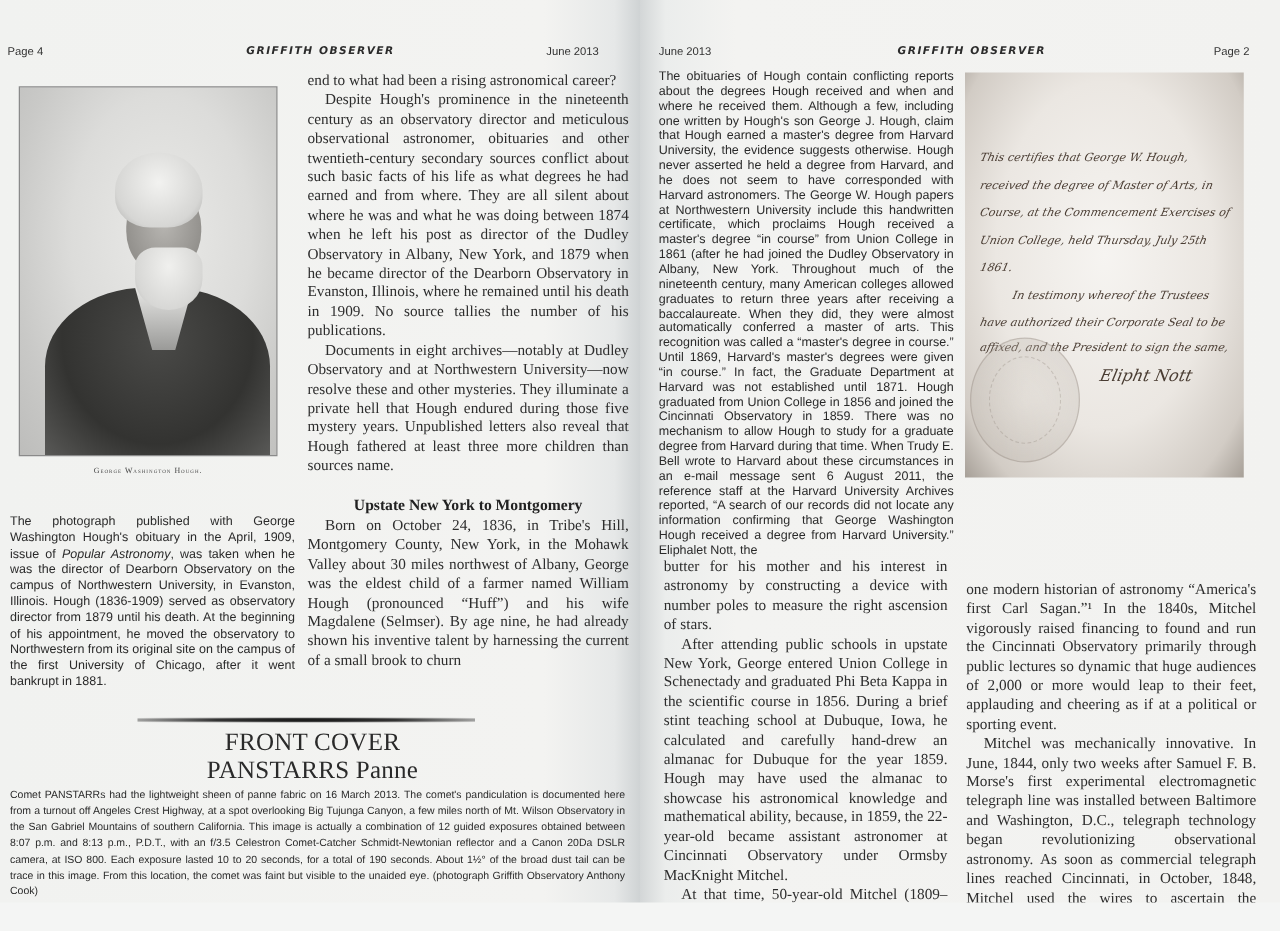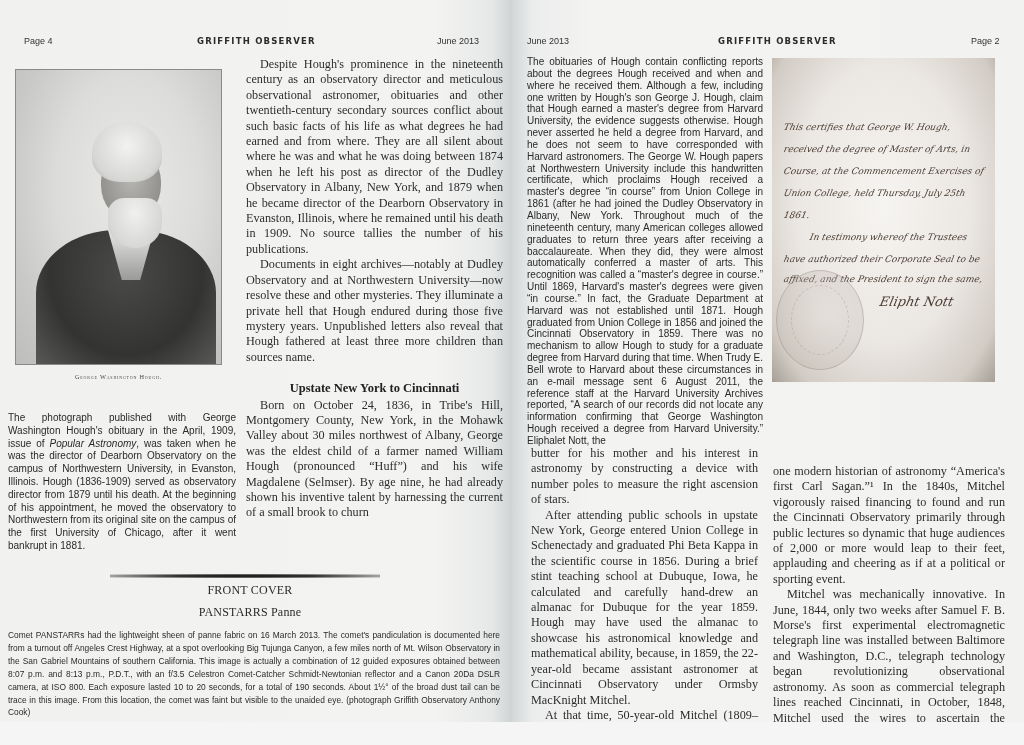--- a/index.html
+++ b/index.html
@@ -7,21 +7,21 @@
   body { position: relative; font-family: "Liberation Serif", serif; color: #2a2a2a; }
 
   .spread { position: absolute; left: 0; top: 0; width: 1024px; height: 745px; }
   .page { position: absolute; top: 0; height: 745px; }
   .page-left { left: 0; width: 512px; background: linear-gradient(to right, #f1f2f0 0%, #f3f3f1 85%, #e6e8e8 96%, #cfd3d4 100%); }
   .page-right { left: 512px; width: 512px; background: linear-gradient(to right, #d3d6d7 0%, #ebedec 4%, #f3f3f1 15%, #f2f2f0 100%); }
   .top-strip { position: absolute; left: 0; top: 0; width: 1024px; height: 22px; background: #f6f7f6; }
   .bottom-strip { position: absolute; left: 0; top: 722px; width: 1024px; height: 23px; background: #f4f5f4; }
 
   .running-head { position: absolute; top: 36px; font-family: "Liberation Sans", sans-serif; font-size: 9px; color: #333; }
-  .running-title { font-family: "DejaVu Sans", sans-serif; font-weight: bold; font-size: 8.5px; letter-spacing: 1.2px; color: #2b2b2b; }
+  .running-title { font-family: "DejaVu Sans", sans-serif; font-weight: bold; font-size: 8.5px; letter-spacing: 1.2px; color: #2b2b2b; font-style: italic; }
 
   .serif-col { position: absolute; font-family: "Liberation Serif", serif; font-size: 12.2px; line-height: 15.4px; color: #2d2d2d; text-align: justify; }
   .serif-col p { text-indent: 14px; }
   .serif-col p.noindent { text-indent: 0; }
   .serif-col h3 { font-size: 12.5px; font-weight: bold; text-align: center; margin: 4px 0 1px 0; text-indent: 0; color: #222; }
 
   .sans-cap { position: absolute; font-family: "Liberation Sans", sans-serif; font-size: 10px; line-height: 12.8px; color: #2a2a2a; text-align: justify; }
 
   .photo-frame { position: absolute; border: 1px solid #8a8a8a; overflow: hidden; }
   .portrait { left: 15px; top: 69px; width: 207px; height: 296px;
@@ -34,50 +34,51 @@
   .portrait-caption { position: absolute; left: 15px; top: 373px; width: 207px; text-align: center; font-family: "Liberation Serif", serif; font-size: 6.3px; letter-spacing: 0.8px; color: #444; font-variant: small-caps; }
 
   .certificate { left: 772px; top: 58px; width: 223px; height: 324px; border: none;
     background: radial-gradient(ellipse at 50% 45%, #f6f4f1 0%, #ebe7e2 55%, #d2ccc5 85%, #a69f97 100%); }
   .cert-line { position: absolute; left: 12px; right: 10px; font-family: "DejaVu Serif", serif; font-style: italic; font-size: 9px; color: #4a3d33; white-space: nowrap; transform: skewX(-12deg); }
   .seal { position: absolute; left: 4px; top: 212px; width: 88px; height: 100px; border-radius: 50%; border: 1px solid rgba(140,130,120,0.35); background: radial-gradient(circle, rgba(220,215,208,0.4) 0%, rgba(190,183,175,0.3) 70%, rgba(170,160,150,0.2) 100%); }
   .seal::after { content: ""; position: absolute; left: 14px; top: 14px; right: 14px; bottom: 14px; border-radius: 50%; border: 1px dashed rgba(140,130,120,0.3); }
 
   .rule-swash { position: absolute; left: 110px; top: 574px; width: 270px; height: 4px;
     background: radial-gradient(ellipse at 50% 50%, #111 0%, #333 40%, rgba(60,60,60,0.3) 80%, rgba(0,0,0,0) 100%); }
-  .cover-title { position: absolute; left: 0; width: 500px; text-align: center; font-family: "Liberation Serif", serif; font-size: 12px; color: #2a2a2a; letter-spacing: 0.2px; }
+  .cover-title { position: absolute; left: 0; width: 500px; text-align: center; font-family: "Liberation Serif", serif; font-size: 20px; color: #2a2a2a; letter-spacing: 0.2px; }
 </style>
 </head>
 <body>
 
 <div class="spread">
   <div class="top-strip"></div>
 
   <div class="page page-left">
-    <span class="running-head" style="left:24px;">Page 4</span>
+    <span class="running-head" style="left:6px;">Page 4</span>
     <span class="running-head running-title" style="left:197px;">GRIFFITH OBSERVER</span>
     <span class="running-head" style="left:437px;">June 2013</span>
 
     <div class="photo-frame portrait" title="Portrait photograph of George Washington Hough">
       <div class="coat"></div>
       <div class="collar"></div>
       <div class="face"></div>
       <div class="hair"></div>
       <div class="beard"></div>
     </div>
     <div class="portrait-caption">George Washington Hough.</div>
 
     <div class="sans-cap" style="left:8px; top:412px; width:228px;">
       <span>The photograph published with George Washington Hough's obituary in the April, 1909, issue of </span><i>Popular Astronomy</i><span>, was taken when he was the director of Dearborn Observatory on the campus of Northwestern University, in Evanston, Illinois. Hough (1836-1909) served as observatory director from 1879 until his death. At the beginning of his appointment, he moved the observatory to Northwestern from its original site on the campus of the first University of Chicago, after it went bankrupt in 1881.</span>
     </div>
 
     <div class="serif-col" style="left:246px; top:57px; width:257px;">
+      <p class="noindent">end to what had been a rising astronomical career?</p>
       <p>Despite Hough's prominence in the nineteenth century as an observatory director and meticulous observational astronomer, obituaries and other twentieth-century secondary sources conflict about such basic facts of his life as what degrees he had earned and from where. They are all silent about where he was and what he was doing between 1874 when he left his post as director of the Dudley Observatory in Albany, New York, and 1879 when he became director of the Dearborn Observatory in Evanston, Illinois, where he remained until his death in 1909. No source tallies the number of his publications.</p>
       <p>Documents in eight archives—notably at Dudley Observatory and at Northwestern University—now resolve these and other mysteries. They illuminate a private hell that Hough endured during those five mystery years. Unpublished letters also reveal that Hough fathered at least three more children than sources name.</p>
-      <h3 style="margin-top:16px;">Upstate New York to Cincinnati</h3>
+      <h3 style="margin-top:16px;">Upstate New York to Montgomery</h3>
       <p>Born on October 24, 1836, in Tribe's Hill, Montgomery County, New York, in the Mohawk Valley about 30 miles northwest of Albany, George was the eldest child of a farmer named William Hough (pronounced “Huff”) and his wife Magdalene (Selmser). By age nine, he had already shown his inventive talent by harnessing the current of a small brook to churn</p>
     </div>
 
     <div class="rule-swash"></div>
     <div class="cover-title" style="top:583px;">FRONT COVER</div>
     <div class="cover-title" style="top:605px;">PANSTARRS Panne</div>
     <div class="sans-cap" style="left:8px; top:629px; width:492px; font-size:8.4px; line-height:12.9px;">Comet PANSTARRs had the lightweight sheen of panne fabric on 16 March 2013. The comet's pandiculation is documented here from a turnout off Angeles Crest Highway, at a spot overlooking Big Tujunga Canyon, a few miles north of Mt. Wilson Observatory in the San Gabriel Mountains of southern California. This image is actually a combination of 12 guided exposures obtained between 8:07 p.m. and 8:13 p.m., P.D.T., with an f/3.5 Celestron Comet-Catcher Schmidt-Newtonian reflector and a Canon 20Da DSLR camera, at ISO 800. Each exposure lasted 10 to 20 seconds, for a total of 190 seconds. About 1½° of the broad dust tail can be trace in this image. From this location, the comet was faint but visible to the unaided eye. (photograph Griffith Observatory Anthony Cook)</div>
   </div>
 
   <div class="page page-right">

